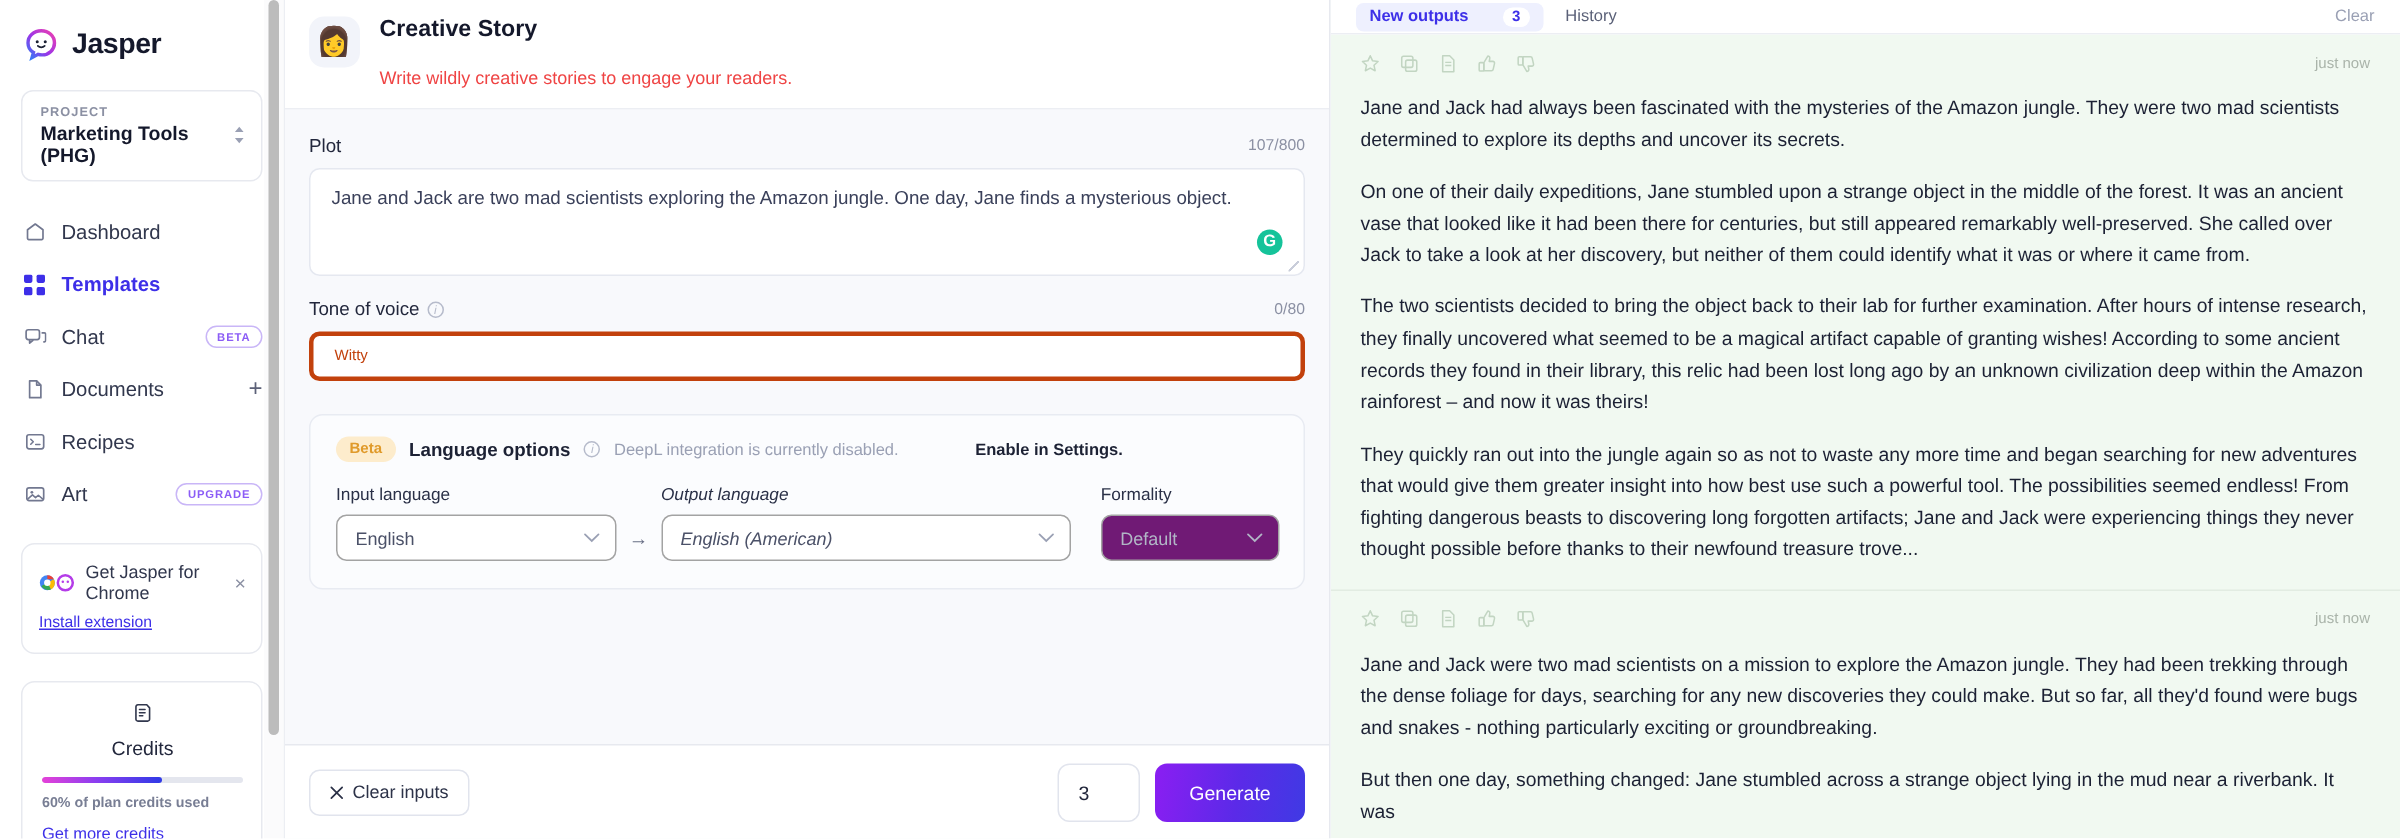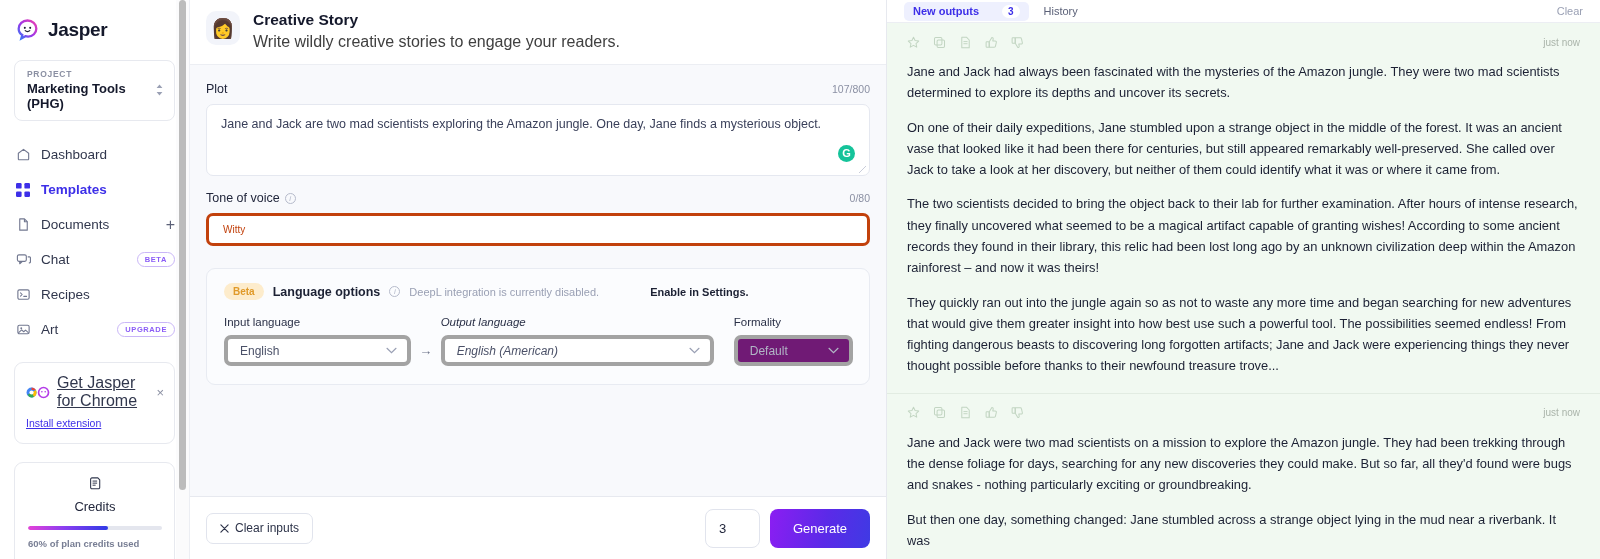--- a/index.html
+++ b/index.html
@@ -46,21 +46,21 @@
     color: #8b5cf6; border: 1px solid #c9b6f7; border-radius: 10px;
     padding: 2px 7px 2px 7px; background: #fff;
   }
   .plus-ico { color: #5c6178; font-size: 16px; line-height: 1; font-weight: 300; }
 
   .chrome-card {
     margin: 15px 14px 0 14px; border: 1px solid #e7e9ef; border-radius: 9px;
     padding: 11px 10px 12px 11px; background: #fff;
   }
   .chrome-row { display: flex; align-items: center; gap: 7px; }
-  .chrome-text { font-size: 16px; color: #31374d; flex: 1; text-decoration: underline; }
+  .chrome-text { font-size: 12px; color: #31374d; flex: 1; }
   .chrome-x { color: #8b90a3; font-size: 13px; cursor: pointer; line-height: 1; }
   .chrome-link { display: inline-block; margin-top: 7px; font-size: 10.5px; color: #3d2fe8; text-decoration: underline; cursor: pointer; }
 
   .credits-card {
     margin: 18px 14px 0 14px; border: 1px solid #e7e9ef; border-radius: 9px;
     padding: 13px 12px 15px 13px; background: #fff;
   }
   .credits-head { display: flex; align-items: center; gap: 8px; flex-direction: column; }
   .credits-title { font-size: 13px; color: #22273c; }
   .bar-track { height: 4px; border-radius: 3px; background: #e4e6ee; margin-top: 12px; position: relative; overflow: hidden; }
@@ -83,21 +83,21 @@
     background: #fff; border-bottom: 1px solid #eceef3;
     padding: 11px 16px 13px 16px; display: flex; gap: 13px; align-items: flex-start;
     flex: 0 0 auto;
   }
   .tpl-avatar {
     width: 34px; height: 34px; border-radius: 10px; background: #f2f4fa;
     display: flex; align-items: center; justify-content: center; font-size: 19px;
     flex: 0 0 34px;
   }
   .tpl-title { font-size: 15.5px; font-weight: 700; color: #14182b; }
-  .tpl-sub { font-size: 16px; color: #404040; margin-top: 4px; }
+  .tpl-sub { font-size: 12px; color: #ef4444; margin-top: 16px; }
 
   .form-scroll { flex: 1 1 auto; overflow: hidden; padding: 17px 16px 0 16px; }
   .field-head { display: flex; align-items: center; justify-content: space-between; }
   .field-label { font-size: 12.5px; color: #22273c; display: flex; align-items: center; gap: 5px; }
   .counter { font-size: 10.5px; color: #8b90a3; }
   .info-ico { width: 11px; height: 11px; border-radius: 50%; border: 1px solid #b6bbcb; color: #b6bbcb;
     font-size: 8px; display: inline-flex; align-items: center; justify-content: center; font-style: italic; }
 
   .textarea-box {
     margin-top: 8px; background: #fff; border: 1px solid #e5e8f0; border-radius: 7px;
@@ -131,21 +131,21 @@
   .lang-note { font-size: 11px; color: #9aa0b4; }
   .lang-note b { color: #1c2134; font-weight: 700; margin-left: 48px; }
 
   .lang-row { display: flex; align-items: flex-end; gap: 0px; margin-top: 16px; }
   .lang-col { display: flex; flex-direction: column; }
   .lang-col.in  { width: 188px; }
   .lang-col.out { width: 275px; font-style: italic; }
   .lang-col.form{ width: 120px; }
   .lang-sublabel { font-size: 11.5px; color: #2a3047; margin-bottom: 7px; }
   .select {
-    height: 31px; border: 4px solid #a3a3a3; border-radius: 7px; background: #fff;
+    height: 31px; border: 1px solid #a3a3a3; border-radius: 7px; background: #fff;
     display: flex; align-items: center; justify-content: space-between;
     padding: 0 10px 0 12px; font-size: 12px; color: #4b5168; cursor: pointer;
   }
   .select.dim { color: #b1b6c6; background: #701a75; }
   .chev { color: #9aa0b4; font-size: 9px; }
   .arrow-sep { width: 30px; text-align: center; font-size: 13px; color: #6a7087; padding-bottom: 8px; }
 
   .bottom-bar {
     flex: 0 0 auto; border-top: 1px solid #e7e9ef; background: #fff;
     padding: 12px 16px 12px 16px; display: flex; align-items: center; gap: 10px;
@@ -255,38 +255,38 @@
               <rect x="0" y="8.4" width="5.6" height="5.6" rx="1.2" fill="#3d2fe8"></rect>
               <rect x="8.4" y="8.4" width="5.6" height="5.6" rx="1.2" fill="#3d2fe8"></rect>
             </svg>
         </span>
         <span class="nav-label">Templates</span>
       </div>
 
       <div class="nav-item">
         <span class="nav-ico">
           <svg width="15" height="15" viewBox="0 0 16 16">
-              <path d="M4 2h5l3 3v9H4z" fill="none" stroke="#727890" stroke-width="1.2" stroke-linejoin="round"></path>
-              <path d="M9 2v3h3" fill="none" stroke="#727890" stroke-width="1.2" stroke-linejoin="round"></path>
-            </svg>
-        </span>
-        <span class="nav-label">Documents</span>
-        <span class="plus-ico">+</span>
+              <rect x="1.5" y="3" width="9.5" height="7" rx="1.6" fill="none" stroke="#727890" stroke-width="1.2"></rect>
+              <path d="M4 10.3v2.2l2.6-2.2" fill="none" stroke="#727890" stroke-width="1.2" stroke-linejoin="round"></path>
+              <path d="M12.5 5.2h2a.9.9 0 0 1 .9.9v4.6a.9.9 0 0 1-.9.9h-.8" fill="none" stroke="#727890" stroke-width="1.2"></path>
+            </svg>
+        </span>
+        <span class="nav-label">Chat</span>
+        <span class="pill">BETA</span>
       </div>
 
       <div class="nav-item">
         <span class="nav-ico">
           <svg width="15" height="15" viewBox="0 0 16 16">
-              <rect x="1.5" y="3" width="9.5" height="7" rx="1.6" fill="none" stroke="#727890" stroke-width="1.2"></rect>
-              <path d="M4 10.3v2.2l2.6-2.2" fill="none" stroke="#727890" stroke-width="1.2" stroke-linejoin="round"></path>
-              <path d="M12.5 5.2h2a.9.9 0 0 1 .9.9v4.6a.9.9 0 0 1-.9.9h-.8" fill="none" stroke="#727890" stroke-width="1.2"></path>
-            </svg>
-        </span>
-        <span class="nav-label">Chat</span>
-        <span class="pill">BETA</span>
+              <path d="M4 2h5l3 3v9H4z" fill="none" stroke="#727890" stroke-width="1.2" stroke-linejoin="round"></path>
+              <path d="M9 2v3h3" fill="none" stroke="#727890" stroke-width="1.2" stroke-linejoin="round"></path>
+            </svg>
+        </span>
+        <span class="nav-label">Documents</span>
+        <span class="plus-ico">+</span>
       </div>
 
       <div class="nav-item">
         <span class="nav-ico">
           <svg width="15" height="15" viewBox="0 0 16 16">
               <rect x="2" y="3" width="12" height="10" rx="1.6" fill="none" stroke="#727890" stroke-width="1.2"></rect>
               <path d="M4.8 6.2 6.6 8l-1.8 1.8M8.3 10h3" fill="none" stroke="#727890" stroke-width="1.1" stroke-linecap="round" stroke-linejoin="round"></path>
             </svg>
         </span>
         <span class="nav-label">Recipes</span>

